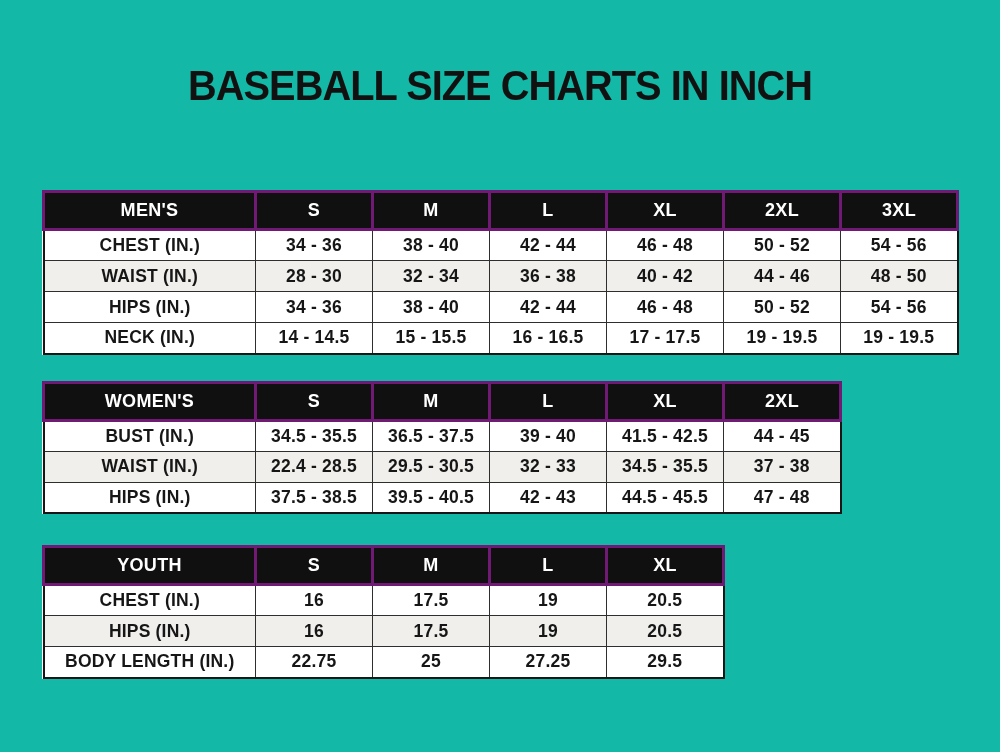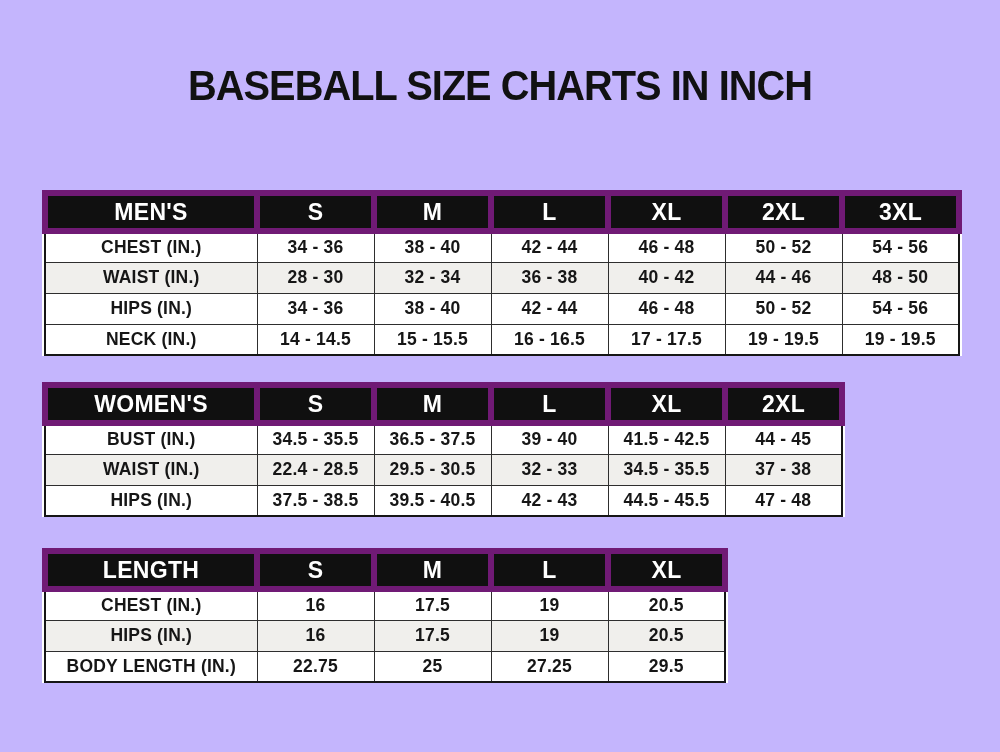--- a/index.html
+++ b/index.html
@@ -3,21 +3,21 @@
 <meta charset="utf-8">
 <style>
   * { box-sizing: border-box; }
   html, body {
     margin: 0; padding: 0;
     width: 1000px; height: 752px;
     background: #ffffff;
     font-family: "Liberation Sans", sans-serif;
     overflow: hidden;
   }
-  .page { position: relative; width: 1000px; height: 752px; background: #c4b5fd; }
+  .page { position: relative; width: 1000px; height: 752px; background: #14b8a6; }
 
   .title {
     position: absolute;
     top: 62px; left: 0;
     width: 100%;
     margin: 0;
     text-align: center;
     font-size: 41px;
     font-weight: bold;
     letter-spacing: -1px;
@@ -36,26 +36,26 @@
   table.size-table.mens   { margin-bottom: 26px; }
   table.size-table.womens { margin-bottom: 31px; }
   table.size-table.youth  { margin-bottom: 0; }
 
   col.label-col { width: 212px; }
   col.size-col  { width: 117px; }
 
   .size-table th {
     background: #101010;
     color: #ffffff;
-    font-size: 23px;
+    font-size: 18px;
     font-weight: bold;
     height: 38px;
     padding: 0;
     text-align: center;
-    border: 6px solid #701a75;
+    border: 3px solid #701a75;
     letter-spacing: 0.3px;
   }
   .size-table td {
     border: 1px solid #2e2e2e;
     font-size: 17.5px;
     font-weight: bold;
     color: #161616;
     text-align: center;
     height: 31px;
     padding: 0;
@@ -179,21 +179,21 @@
       <table class="size-table youth">
         <colgroup>
           <col class="label-col">
           <col class="size-col">
           <col class="size-col">
           <col class="size-col">
           <col class="size-col">
         </colgroup>
         <thead>
           <tr>
-            <th>LENGTH</th>
+            <th>YOUTH</th>
             <th>S</th>
             <th>M</th>
             <th>L</th>
             <th>XL</th>
           </tr>
         </thead>
         <tbody>
           <tr>
             <td>CHEST (IN.)</td>
             <td>16</td>

